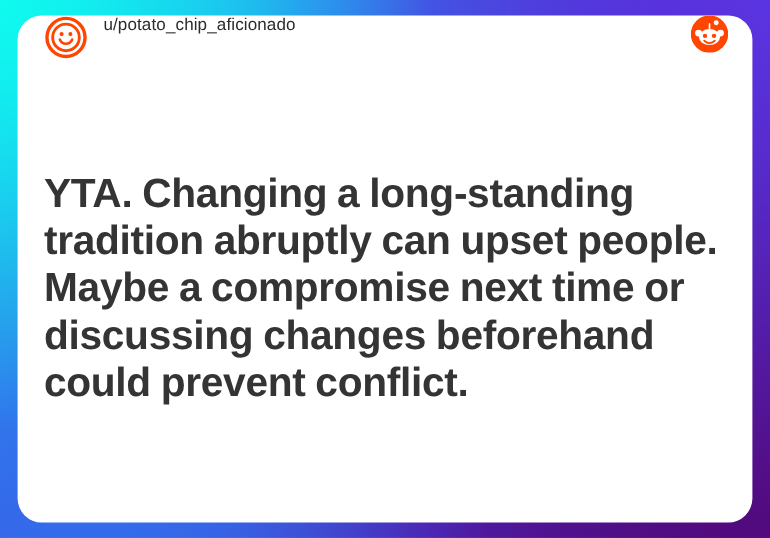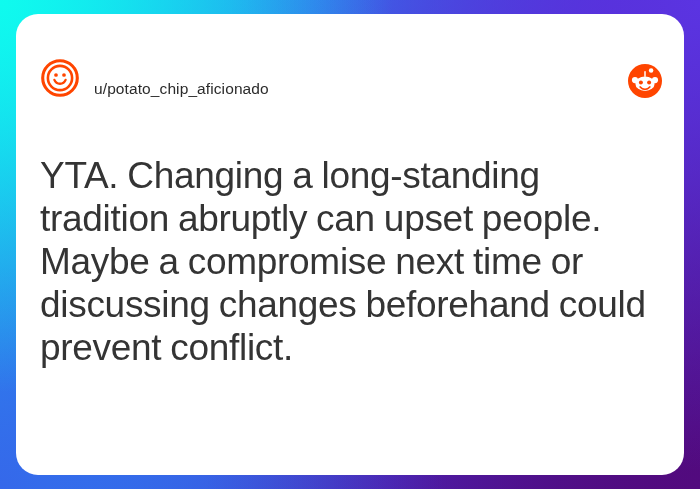--- a/index.html
+++ b/index.html
@@ -41,21 +41,21 @@
   }
 
   
   .card-header {
     position: absolute;
     left: 0;
     top: 0;
     right: 0;
     height: 84px;
     display: flex;
-    align-items: flex-end;
+    align-items: flex-start;
     padding: 0 22px 0 24px;
     box-sizing: border-box;
   }
 
   .avatar {
     width: 40px;
     height: 40px;
     flex: 0 0 40px;
     display: block;
   }
@@ -88,21 +88,21 @@
     right: 18px;
   }
 
   .body-text {
     margin: 0;
     font-size: 37px;
     line-height: 43px;
     letter-spacing: -0.3px;
     color: #343434;
     font-family: "Liberation Sans", sans-serif;
-    font-weight: 400;
+    font-weight: 700;
     word-spacing: -1px;
   }
 </style>
 </head>
 <body>
 
 <div id="backdrop">
 
   <div id="card">
 

